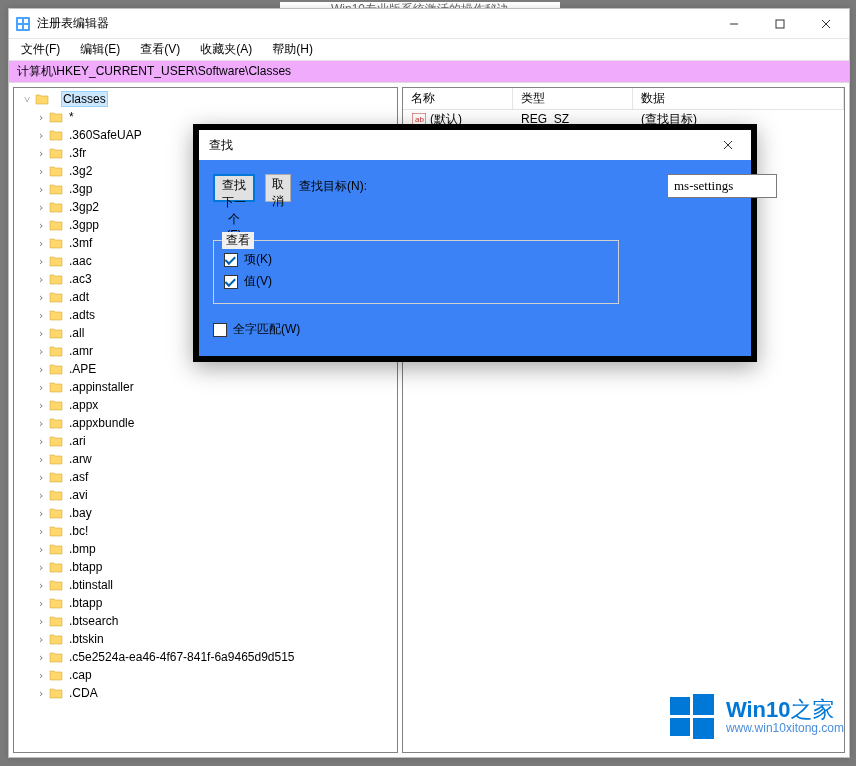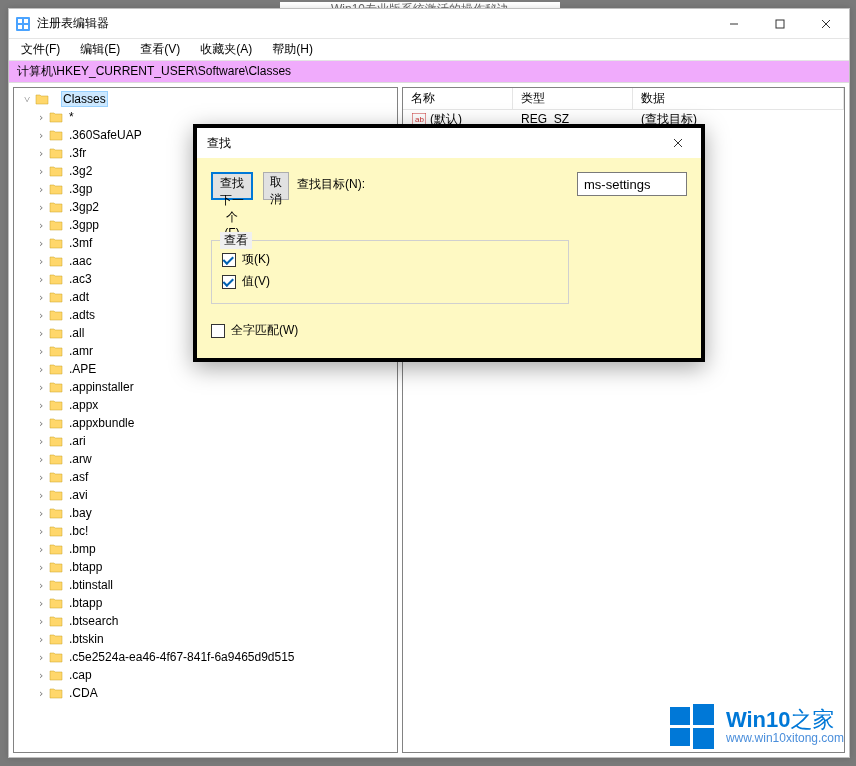--- a/index.html
+++ b/index.html
@@ -156,24 +156,24 @@
   ::-webkit-scrollbar { width: 16px; height: 16px; }
   ::-webkit-scrollbar-track { background: #f0f0f0; }
   ::-webkit-scrollbar-thumb { background: #c2c2c2; border: 1px solid #f0f0f0; }
   ::-webkit-scrollbar-button { background: #f0f0f0; height: 16px; width:16px; border:1px solid #dcdcdc; }
 
   
   .dialog {
     position: absolute;
     left: 193px;
     top: 124px;
-    width: 512px;
+    width: 564px;
     height: 238px;
-    background: #fef9c3;
-    border: 4px solid #000000;
+    background: #3b82f6;
+    border: 6px solid #000000;
     box-shadow: 0 6px 22px rgba(0,0,0,.35);
     display: flex;
     flex-direction: column;
   }
   .dlg-title {
     height: 30px;
     background: #fff;
     display: flex;
     align-items: center;
     padding-left: 10px;
@@ -194,23 +194,24 @@
     row-gap: 12px;
     align-items: start;
   }
   .dlg-label { font-size: 12px; padding-top: 4px; }
   .dlg-input {
     height: 24px;
     border: 1px solid #7a7a7a;
     background: #fff;
     padding: 0 6px;
     font-size: 13px;
-    font-family: Liberation Sans, sans-serif;
+    font-family: Liberation Serif, serif;
     outline: none;
     width: 100%;
+    margin-left: 40px;
   }
   .dlg-btns { display:flex; flex-direction:row; gap:10px; }
   .dlg-btn {
     height: 28px;
     border: 1px solid #adadad;
     background: #e1e1e1;
     font-size: 12px;
     font-family: inherit;
     cursor: pointer;
   }
@@ -234,21 +235,21 @@
   .chk.checked::after {
     content:""; width:8px; height:4px; border-left:2px solid #0062b1; border-bottom:2px solid #0062b1;
     transform: rotate(-45deg) translate(0px,-1px);
   }
   .match-row { grid-column: 1 / span 2; display:flex; align-items:center; gap:6px; font-size:12px; margin-top:-2px; padding-left:0px; }
 
   
   .watermark {
     position: absolute;
     right: 12px;
-    bottom: 12px;
+    bottom: 22px;
     display: flex;
     align-items: center;
     gap: 8px;
     color: #0078d7;
     pointer-events: none;
   }
   .wm-logo svg { width: 52px; height: 52px; }
   .wm-text { display:flex; flex-direction:column; line-height:1.1; }
   .wm-big { font-size: 22px; font-weight:600; }
   .wm-big .zh { font-weight: 400; }

